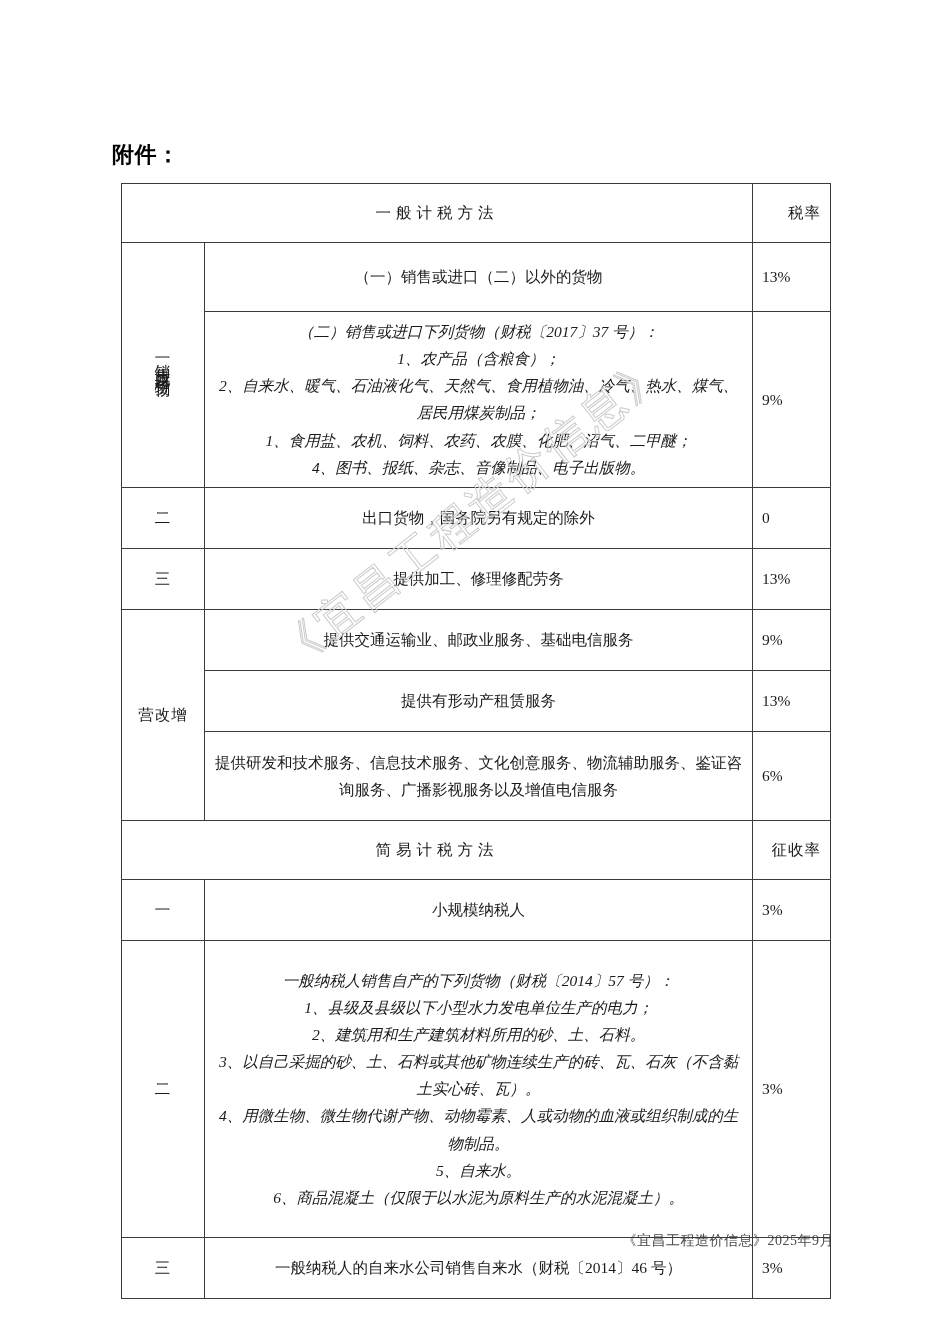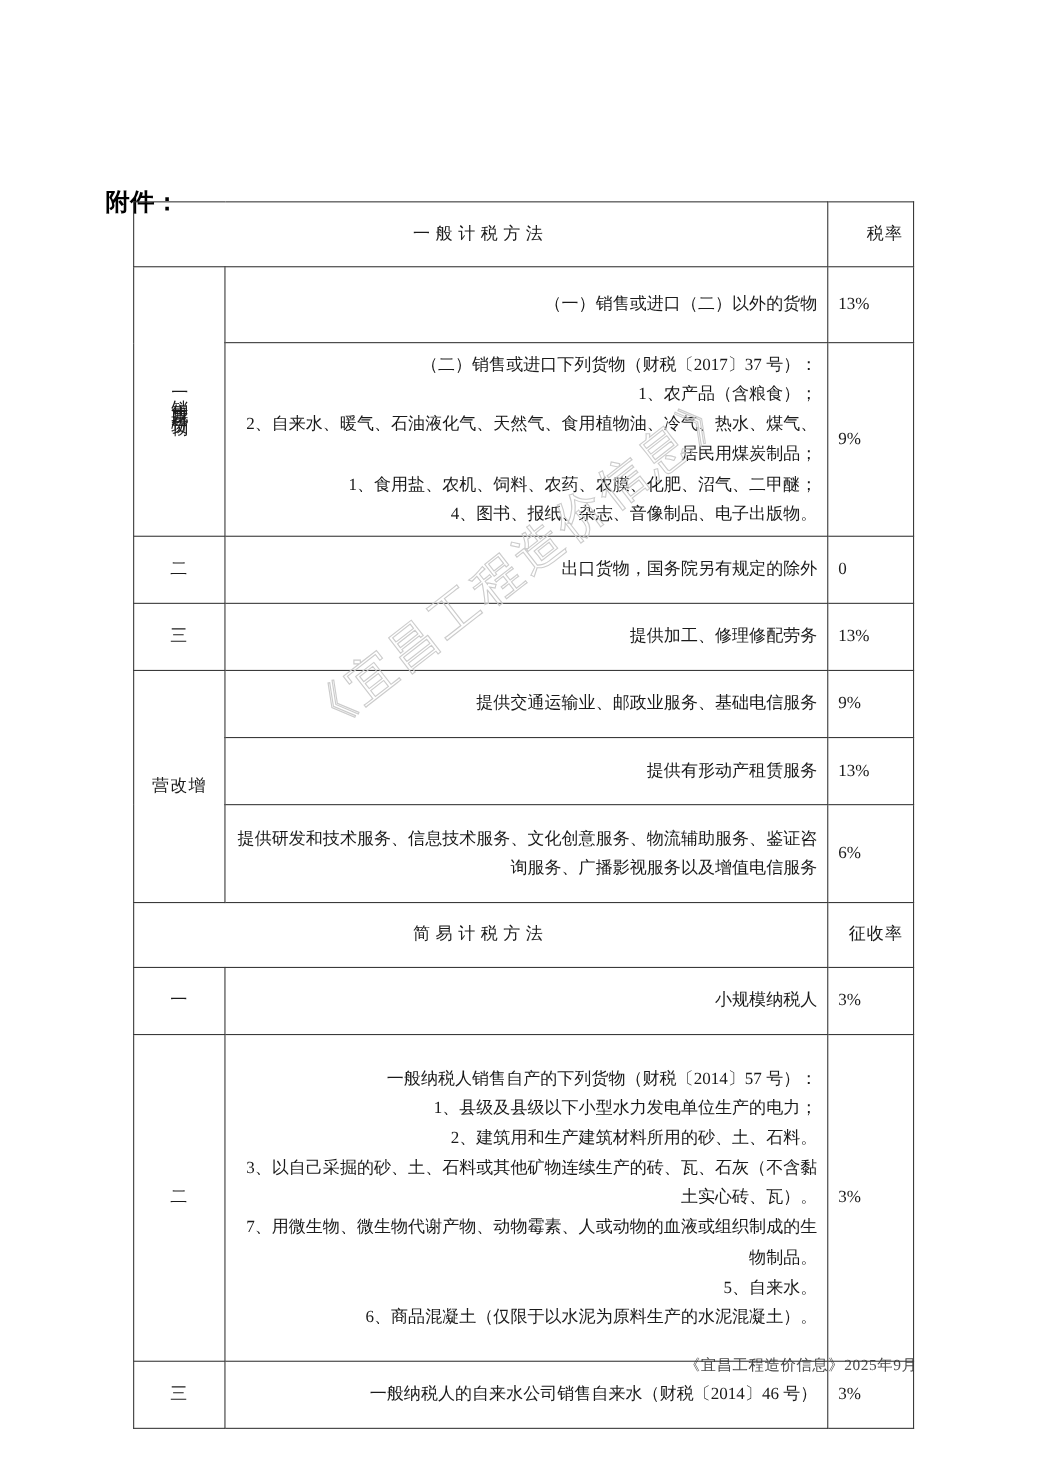--- a/index.html
+++ b/index.html
@@ -18,28 +18,27 @@
 
   .page {
     position: absolute;
     inset: 0;
     padding: 0;
   }
 
   
   .attach-heading {
     position: absolute;
-    left: 96px;
+    left: 112px;
     top: 140px;
     font-family: "DejaVu Sans", "Liberation Sans", sans-serif;
     font-weight: bold;
     font-size: 22px;
     letter-spacing: 0.5px;
     color: #000;
-    margin-top: 29px;
   }
 
   
   .watermark {
     position: absolute;
     left: 283px;
     top: 630px;
     transform: rotate(-38deg);
     transform-origin: left center;
     font-family: "Liberation Serif", "DejaVu Serif", serif;
@@ -98,23 +97,23 @@
   td.idx {
     text-align: center;
     font-size: 15.5px;
     letter-spacing: 1px;
   }
   td.rate {
     text-align: left;
     font-size: 15.5px;
   }
   td.body {
-    text-align: right;
-  }
-  td.body .ln { display: block; white-space: normal; }
+    text-align: center;
+  }
+  td.body .ln { display: block; white-space: normal; font-style: italic; }
 
   
   td.vidx-vertical {
     text-align: center;
     padding: 0;
   }
   .vtext {
     writing-mode: vertical-rl;
     text-orientation: upright;
     letter-spacing: 3px;
@@ -218,21 +217,21 @@
           <td class="rate">3%</td>
         </tr>
 
         <tr>
           <td class="idx">二</td>
           <td class="body" style="padding-top:26px;padding-bottom:26px;">
             <span class="ln">一般纳税人销售自产的下列货物（财税〔2014〕57 号）：</span>
             <span class="ln">1、县级及县级以下小型水力发电单位生产的电力；</span>
             <span class="ln">2、建筑用和生产建筑材料所用的砂、土、石料。</span>
             <span class="ln">3、以自己采掘的砂、土、石料或其他矿物连续生产的砖、瓦、石灰（不含黏土实心砖、瓦）。</span>
-            <span class="ln">7、用微生物、微生物代谢产物、动物霉素、人或动物的血液或组织制成的生物制品。</span>
+            <span class="ln">4、用微生物、微生物代谢产物、动物霉素、人或动物的血液或组织制成的生物制品。</span>
             <span class="ln">5、自来水。</span>
             <span class="ln">6、商品混凝土（仅限于以水泥为原料生产的水泥混凝土）。</span>
           </td>
           <td class="rate">3%</td>
         </tr>
 
         <tr>
           <td class="idx">三</td>
           <td class="body tall-2">一般纳税人的自来水公司销售自来水（财税〔2014〕46 号）</td>
           <td class="rate">3%</td>

